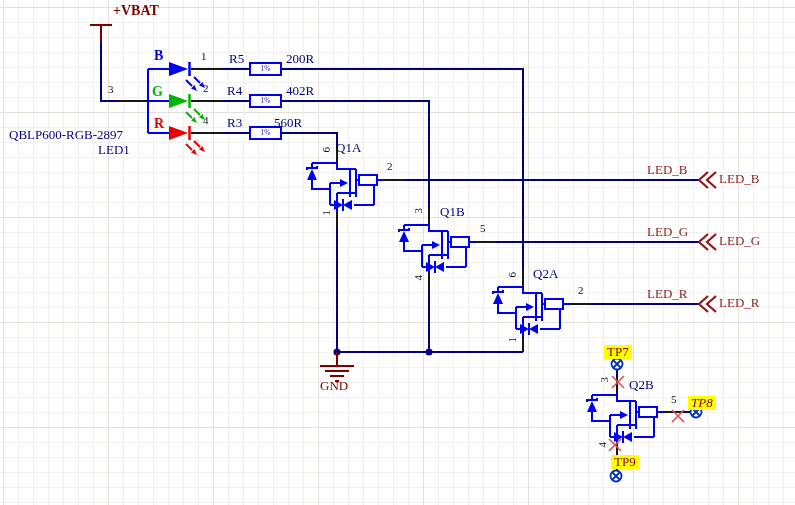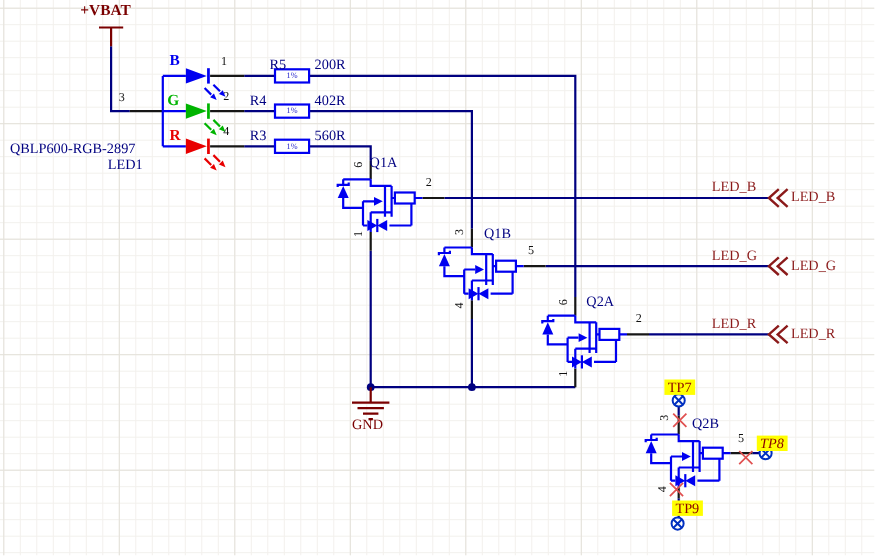--- a/index.html
+++ b/index.html
@@ -13,21 +13,21 @@
       linear-gradient(90deg,#f2f0ec 1px, transparent 1px);
     background-size:105px 105px,105px 105px,15px 15px,15px 15px;
     background-position:3px 7px,3px 7px,3px 7px,3px 7px;
     font-family:"Liberation Serif", serif;
   }
   #wires-svg{position:absolute;left:0;top:0;}
   .st{position:absolute;white-space:nowrap;line-height:1.05;}
   .navy{color:#000080;font-size:13px;}
   .pinnum{color:#101010;font-size:11px;}
   .rpin{color:#101010;font-size:11px;width:14px;text-align:center;transform:rotate(-90deg);}
-  .pwr{color:#7a0000;font-size:14px;font-weight:600;}
+  .pwr{color:#7a0000;font-size:14px;font-weight:600;margin-left:40px;}
   .gndt{color:#7a0000;font-size:13px;}
   .netlbl{color:#8b1a1a;font-size:13px;}
   .portlbl{color:#8b1a1a;font-size:13px;}
   .chan{font-size:14px;font-weight:bold;}
   .tol{color:#2222cc;font-size:7.5px;width:31px;text-align:center;}
   .tp{color:#8b0000;font-size:13px;background:#ffff00;padding:0 3px;}
 </style>
 </head>
 <body>
 
@@ -149,28 +149,28 @@
   <span class="st pinnum" style="left:108px;top:84px;">3</span>
   <span class="st chan" style="left:154px;top:49px;color:#0000f0;">B</span>
   <span class="st chan" style="left:152px;top:85px;color:#00b400;">G</span>
   <span class="st chan" style="left:154px;top:117px;color:#e80000;">R</span>
   <span class="st pinnum" style="left:201px;top:51px;">1</span>
   <span class="st pinnum" style="left:203px;top:83px;">2</span>
   <span class="st pinnum" style="left:203px;top:115px;">4</span>
   <span class="st navy" style="left:98px;top:111px;margin-top:32px;">LED1</span>
   <span class="st navy" style="left:9px;top:128px;">QBLP600-RGB-2897</span>
 
-  <span class="st navy" style="left:245px;top:52px;font-family:Liberation Serif, serif;">R5</span>
+  <span class="st navy" style="left:229px;top:52px;font-family:Liberation Serif, serif;">R5</span>
   <span class="st navy" style="left:286px;top:52px;">200R</span>
   <span class="st tol" style="left:250px;top:65px;">1%</span>
   <span class="st navy" style="left:227px;top:84px;">R4</span>
   <span class="st navy" style="left:286px;top:84px;">402R</span>
   <span class="st tol" style="left:250px;top:97px;">1%</span>
   <span class="st navy" style="left:227px;top:116px;">R3</span>
-  <span class="st navy" style="left:286px;top:116px;">560R</span>
+  <span class="st navy" style="left:274px;top:116px;">560R</span>
   <span class="st tol" style="left:250px;top:129px;">1%</span>
 
   <span class="st navy" style="left:336px;top:141px;">Q1A</span>
   <span class="st rpin" style="left:320px;top:144px;">6</span>
   <span class="st pinnum" style="left:387px;top:161px;">2</span>
   <span class="st rpin" style="left:320px;top:207px;">1</span>
 
   <span class="st navy" style="left:440px;top:205px;">Q1B</span>
   <span class="st rpin" style="left:412px;top:205px;">3</span>
   <span class="st pinnum" style="left:480px;top:223px;">5</span>

